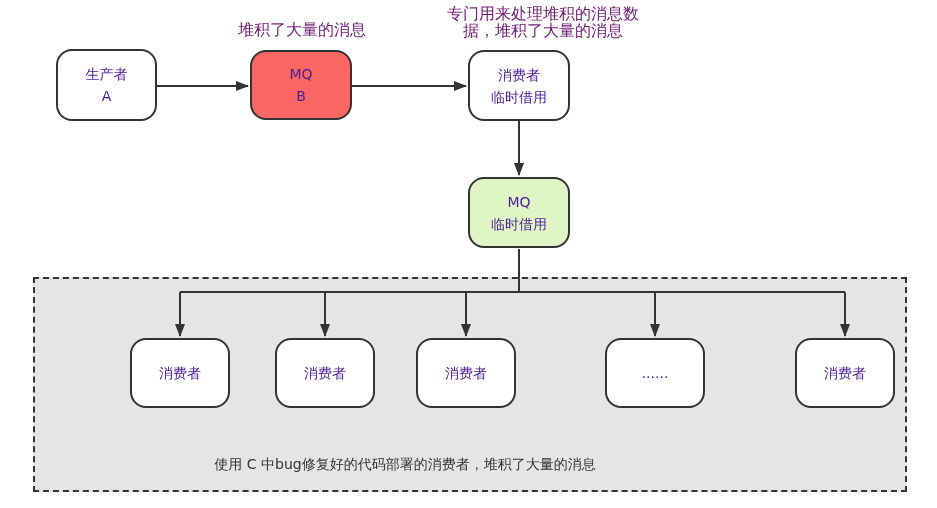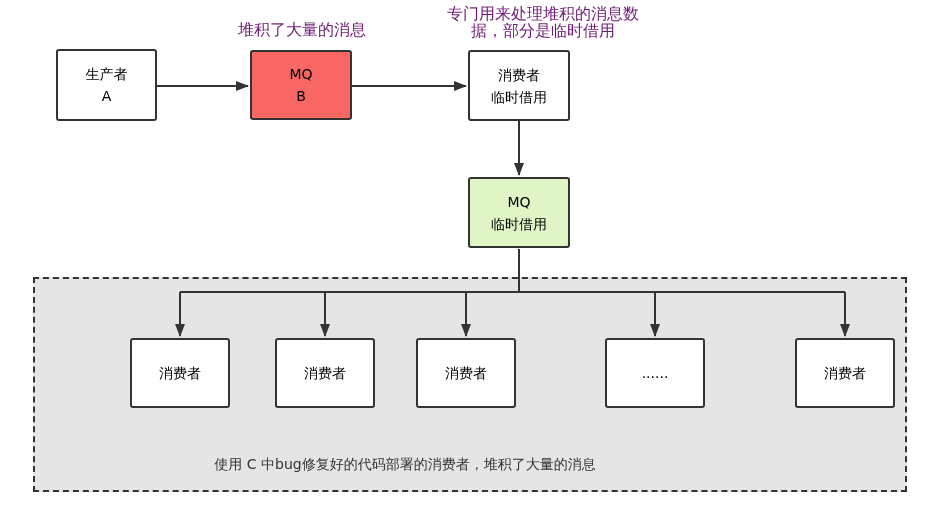--- a/index.html
+++ b/index.html
@@ -12,28 +12,28 @@
     position: relative;
     width: 937px;
     height: 508px;
     background: #ffffff;
     overflow: hidden;
   }
   .node {
     position: absolute;
     box-sizing: border-box;
     border: 2px solid #333333;
-    border-radius: 3px;
+    border-radius: 16px;
     background: #ffffff;
     display: flex;
     flex-direction: column;
     align-items: center;
     justify-content: center;
     font-size: 14px;
-    color: #000000;
+    color: #4c1d95;
     line-height: 22px;
     text-align: center;
     z-index: 3;
   }
   #node-producer   { left: 56px;  top: 49px;  width: 101px; height: 72px; }
   #node-mq-b       { left: 250px; top: 50px;  width: 102px; height: 70px; background: #f86763; }
   #node-consumer-temp { left: 468px; top: 50px; width: 102px; height: 71px; }
   #node-mq-temp    { left: 468px; top: 177px; width: 102px; height: 71px; background: #dff5c5; }
   .consumer-node   { top: 338px; width: 100px; height: 70px; }
   #node-consumer-1 { left: 130px; }
@@ -106,21 +106,21 @@
       <line x1="466" y1="292" x2="466" y2="336" marker-end="url(#arrowhead)"></line>
       <line x1="655" y1="292" x2="655" y2="336" marker-end="url(#arrowhead)"></line>
       <line x1="845" y1="292" x2="845" y2="336" marker-end="url(#arrowhead)"></line>
     </g>
   </svg>
 
   <div id="annotation-backlog" class="annotation">堆积了大量的消息</div>
 
   <div id="annotation-dedicated" class="annotation">
     <div>专门用来处理堆积的消息数</div>
-    <div>据，部分是临时借用</div>
+    <div>据，堆积了大量的消息</div>
   </div>
 
   <div id="node-producer" class="node">
     <span>生产者</span>
     <span>A</span>
   </div>
 
   <div id="node-mq-b" class="node" style="background-color: rgb(248, 103, 99);">
     <span>MQ</span>
     <span>B</span>

